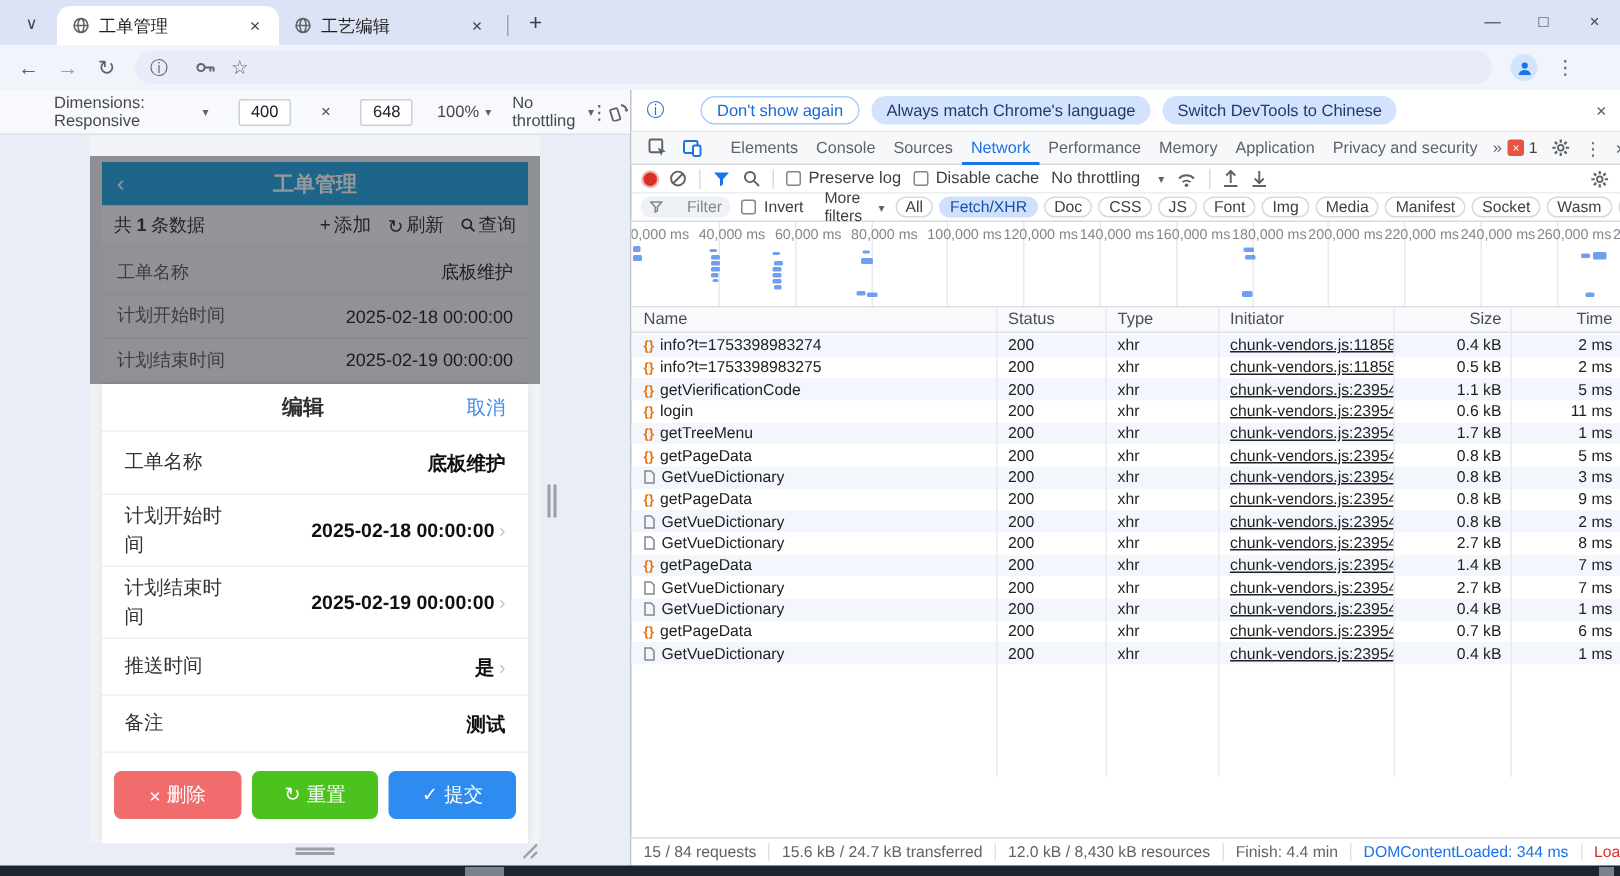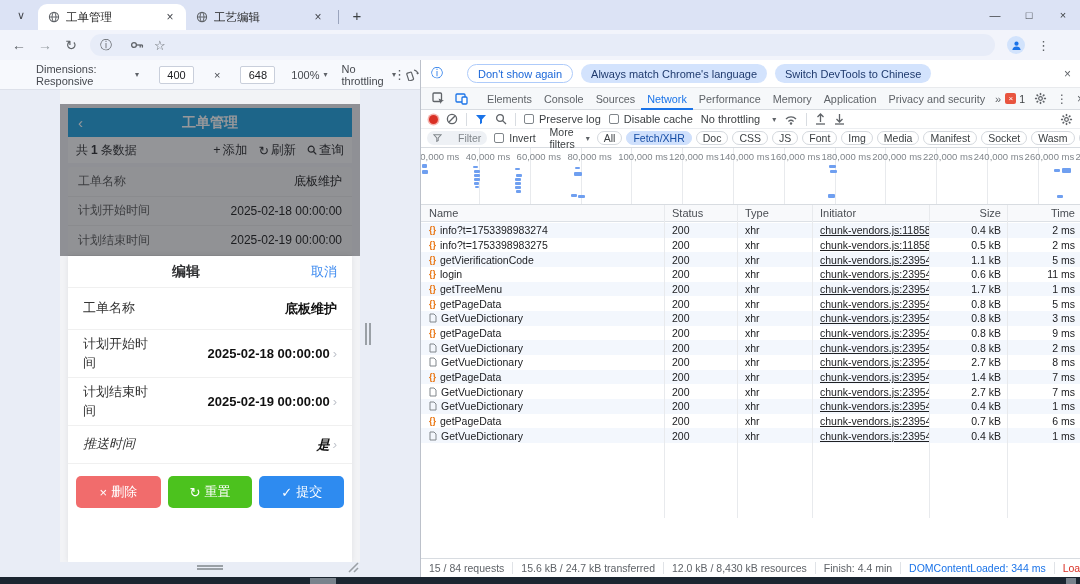--- a/index.html
+++ b/index.html
@@ -47,21 +47,21 @@
   #app-actions { margin-left:auto; display:flex; gap:11px; align-items:center; }
   #app-actions .act { display:flex; align-items:center; gap:2px; font-size:12.5px; }
   #app-list { top:77px; height:89px; background:#f6f6f6; border-radius:2px; }
   .al-row { height:29.6px; display:flex; align-items:center; padding:0 10px; border-bottom:1px solid #e9e9e9; font-size:12px; }
   .al-row .lab { color:#5c5c5c; }
   .al-row .val { margin-left:auto; color:#222; }
   #dim-overlay { left:0; top:14px; width:300px; height:152px; background:rgba(22,25,31,0.45); z-index:5; }
 
   #modal { left:8px; top:166px; width:284px; height:306px; background:#fff; z-index:6; box-shadow:0 0 6px rgba(0,0,0,0.08); }
   #modal-title-row { height:32px; display:flex; align-items:center; padding:0 15px; border-bottom:1px solid #f0f0f0; }
-  #modal-title { position:absolute; left:0; width:236px; text-align:center; font-size:14px; font-weight:bold; color:#303133; }
+  #modal-title { position:absolute; left:16px; width:236px; text-align:center; font-size:14px; font-weight:bold; color:#303133; }
   #modal-cancel { margin-left:auto; color:#3c8af0; font-size:13px; z-index:2; }
   .m-row { display:flex; align-items:center; padding:0 15px; border-bottom:1px solid #f0f0f0; font-size:13px; }
   .m-row .m-lab { width:76px; color:#333; line-height:1.4; }
   .m-row .m-val { margin-left:auto; color:#111; font-weight:bold; text-align:right; }
   .m-row .chev { color:#c0c4cc; margin-left:3px; font-size:13px; }
   #m-buttons { display:flex; gap:7px; padding:12px 8px 0 8px; }
   .m-btn { flex:1; height:32px; border-radius:5px; color:#fff; font-size:13px; display:flex; align-items:center; justify-content:center; gap:4px; }
 
   .drag-handle-bottom { left:197px; top:505px; width:26px; height:5px; border-top:2px solid #9aa0a6; border-bottom:2px solid #9aa0a6; }
   .drag-handle-right { left:365px; top:263px; width:6px; height:22px; border-left:2px solid #9aa0a6; border-right:2px solid #9aa0a6; }
@@ -269,26 +269,31 @@
             <span class="m-val">2025-02-18 00:00:00</span>
             <span class="chev">›</span>
           </div>
 
           <div class="m-row" data-chev="true" style="height: 48px;">
             <span class="m-lab">计划结束时间</span>
             <span class="m-val">2025-02-19 00:00:00</span>
             <span class="chev">›</span>
           </div>
 
-          <div class="m-row" data-chev="true" style="height: 38px; font-style: italic;">
+          <div class="m-row" data-chev="true" style="height: 38px;">
             <span class="m-lab">推送时间</span>
             <span class="m-val">是</span>
             <span class="chev">›</span>
           </div>
 
+          <div class="m-row" data-chev="false" style="height: 38px;">
+            <span class="m-lab">备注</span>
+            <span class="m-val">测试</span>
+
+          </div>
         </div>
       <div id="m-buttons">
 
           <div class="m-btn" style="background: rgb(241, 108, 108);">
             <span>×</span>
             <span>删除</span>
           </div>
 
           <div class="m-btn" style="background: rgb(76, 194, 30);">
             <span>↻</span>

